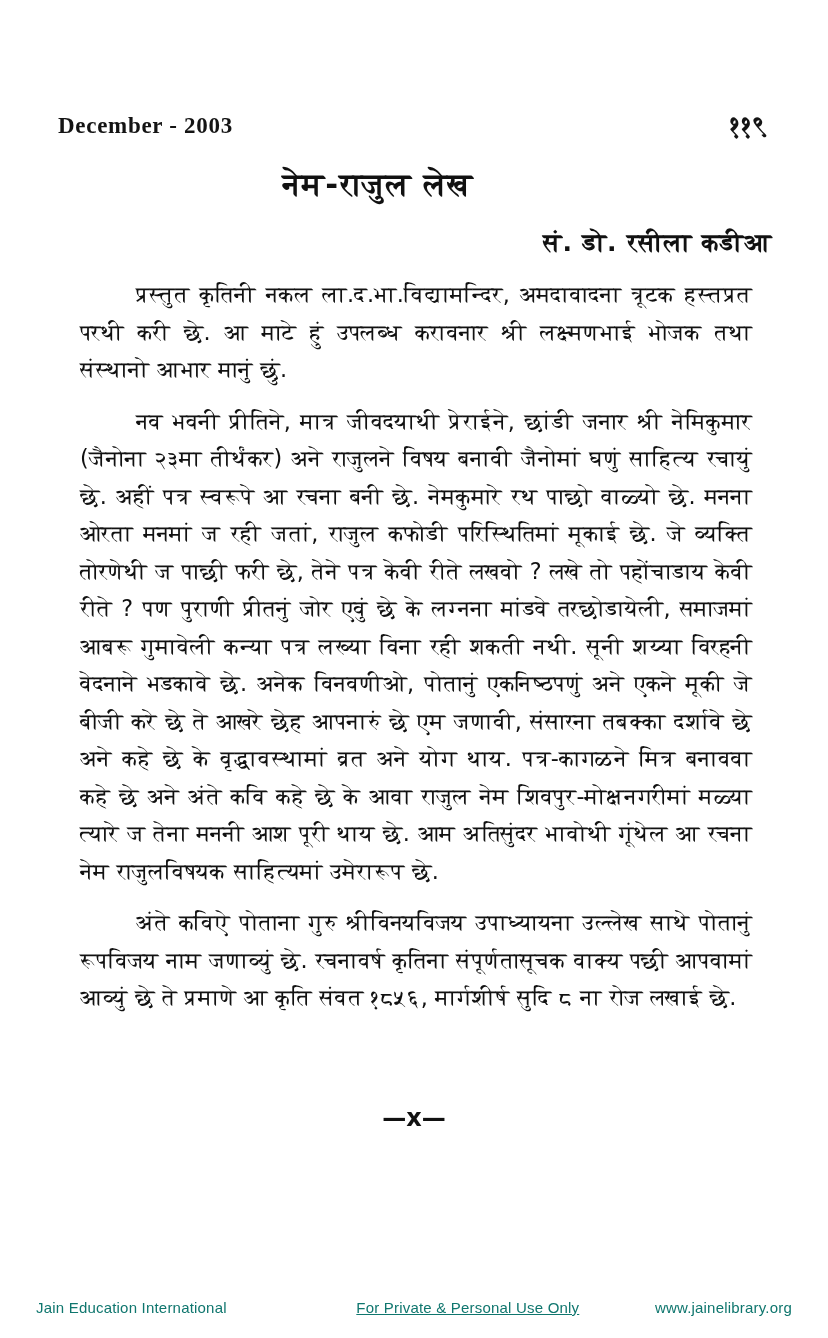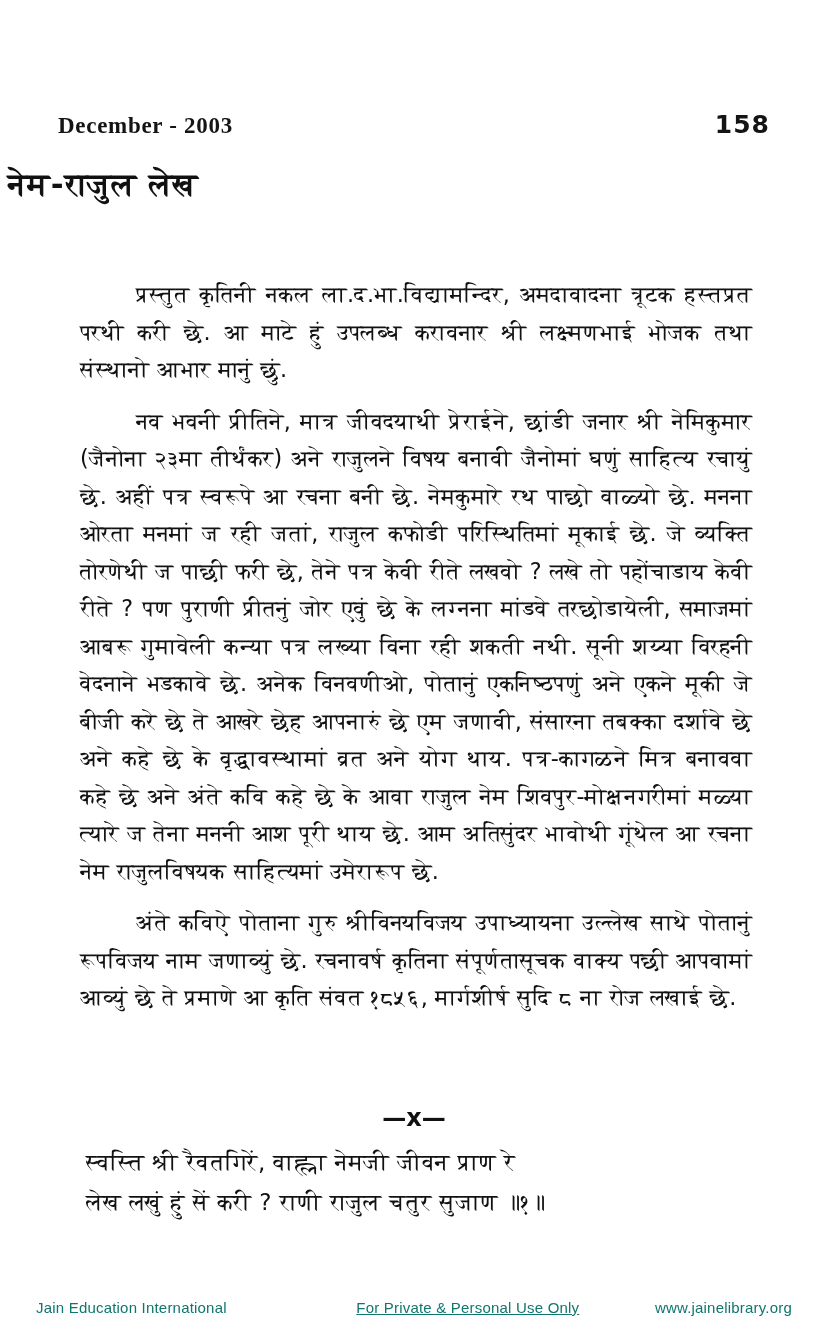--- a/index.html
+++ b/index.html
@@ -49,23 +49,23 @@
     font-size: 25px;
     letter-spacing: 1px;
     color: #141414;
     white-space: nowrap;
   }
 
   
   .article-title {
     position: absolute;
     top: 166px;
-    left: 8px;
+    left: 0;
     width: 756px;
-    text-align: left;
+    text-align: center;
     font-family: "DejaVu Sans", "Liberation Sans", sans-serif;
     font-weight: bold;
     font-size: 31px;
     letter-spacing: 1.2px;
     color: #111111;
   }
   .byline {
     position: absolute;
     top: 228px;
     left: 0;
@@ -146,38 +146,35 @@
   .footer-mid   { text-align: center; flex: 0 0 auto; margin-left: 54px; text-decoration: underline; }
   .footer-right { text-align: right; }
 </style>
 </head>
 <body>
 
 <div class="page">
 
   <div class="running-head">
     <span class="issue-date">December - 2003</span>
-    <span class="folio">158</span>
+    <span class="folio">११९</span>
   </div>
 
   <div class="article-title">नेम-राजुल लेख</div>
 
+  <div class="byline">सं. डो. रसीला कडीआ</div>
 
   <div class="body-copy">
     <p class="para">प्रस्तुत कृतिनी नकल ला.द.भा.विद्यामन्दिर, अमदावादना त्रूटक हस्तप्रत परथी करी छे. आ माटे हुं उपलब्ध करावनार श्री लक्ष्मणभाई भोजक तथा संस्थानो आभार मानुं छुं.</p>
     <p class="para">नव भवनी प्रीतिने, मात्र जीवदयाथी प्रेराईने, छांडी जनार श्री नेमिकुमार (जैनोना २३मा तीर्थंकर) अने राजुलने विषय बनावी जैनोमां घणुं साहित्य रचायुं छे. अहीं पत्र स्वरूपे आ रचना बनी छे. नेमकुमारे रथ पाछो वाळ्यो छे. मनना ओरता मनमां ज रही जतां, राजुल कफोडी परिस्थितिमां मूकाई छे. जे व्यक्ति तोरणेथी ज पाछी फरी छे, तेने पत्र केवी रीते लखवो ? लखे तो पहोंचाडाय केवी रीते ? पण पुराणी प्रीतनुं जोर एवुं छे के लग्नना मांडवे तरछोडायेली, समाजमां आबरू गुमावेली कन्या पत्र लख्या विना रही शकती नथी. सूनी शय्या विरहनी वेदनाने भडकावे छे. अनेक विनवणीओ, पोतानुं एकनिष्ठपणुं अने एकने मूकी जे बीजी करे छे ते आखरे छेह आपनारुं छे एम जणावी, संसारना तबक्का दर्शावे छे अने कहे छे के वृद्धावस्थामां व्रत अने योग थाय. पत्र-कागळने मित्र बनाववा कहे छे अने अंते कवि कहे छे के आवा राजुल नेम शिवपुर-मोक्षनगरीमां मळ्या त्यारे ज तेना मननी आश पूरी थाय छे. आम अतिसुंदर भावोथी गूंथेल आ रचना नेम राजुलविषयक साहित्यमां उमेरारूप छे.</p>
     <p class="para">अंते कविऐ पोताना गुरु श्रीविनयविजय उपाध्यायना उल्लेख साथे पोतानुं रूपविजय नाम जणाव्युं छे. रचनावर्ष कृतिना संपूर्णतासूचक वाक्य पछी आपवामां आव्युं छे ते प्रमाणे आ कृति संवत १८५६, मार्गशीर्ष सुदि ८ ना रोज लखाई छे.</p>
   </div>
 
   <div class="divider">—x—</div>
 
-  <div class="verse">
-    <div class="verse-line">स्वस्ति श्री रैवतगिरें, वाह्ला नेमजी जीवन प्राण रे</div>
-    <div class="verse-line">लेख लखुं हुं सें करी ? राणी राजुल चतुर सुजाण ॥१॥</div>
-  </div>
 
   <div class="footer">
     <span class="footer-left">Jain Education International</span>
     <span class="footer-mid">For Private &amp; Personal Use Only</span>
     <span class="footer-right">www.jainelibrary.org</span>
   </div>
 
 </div>
 
 </body></html>

